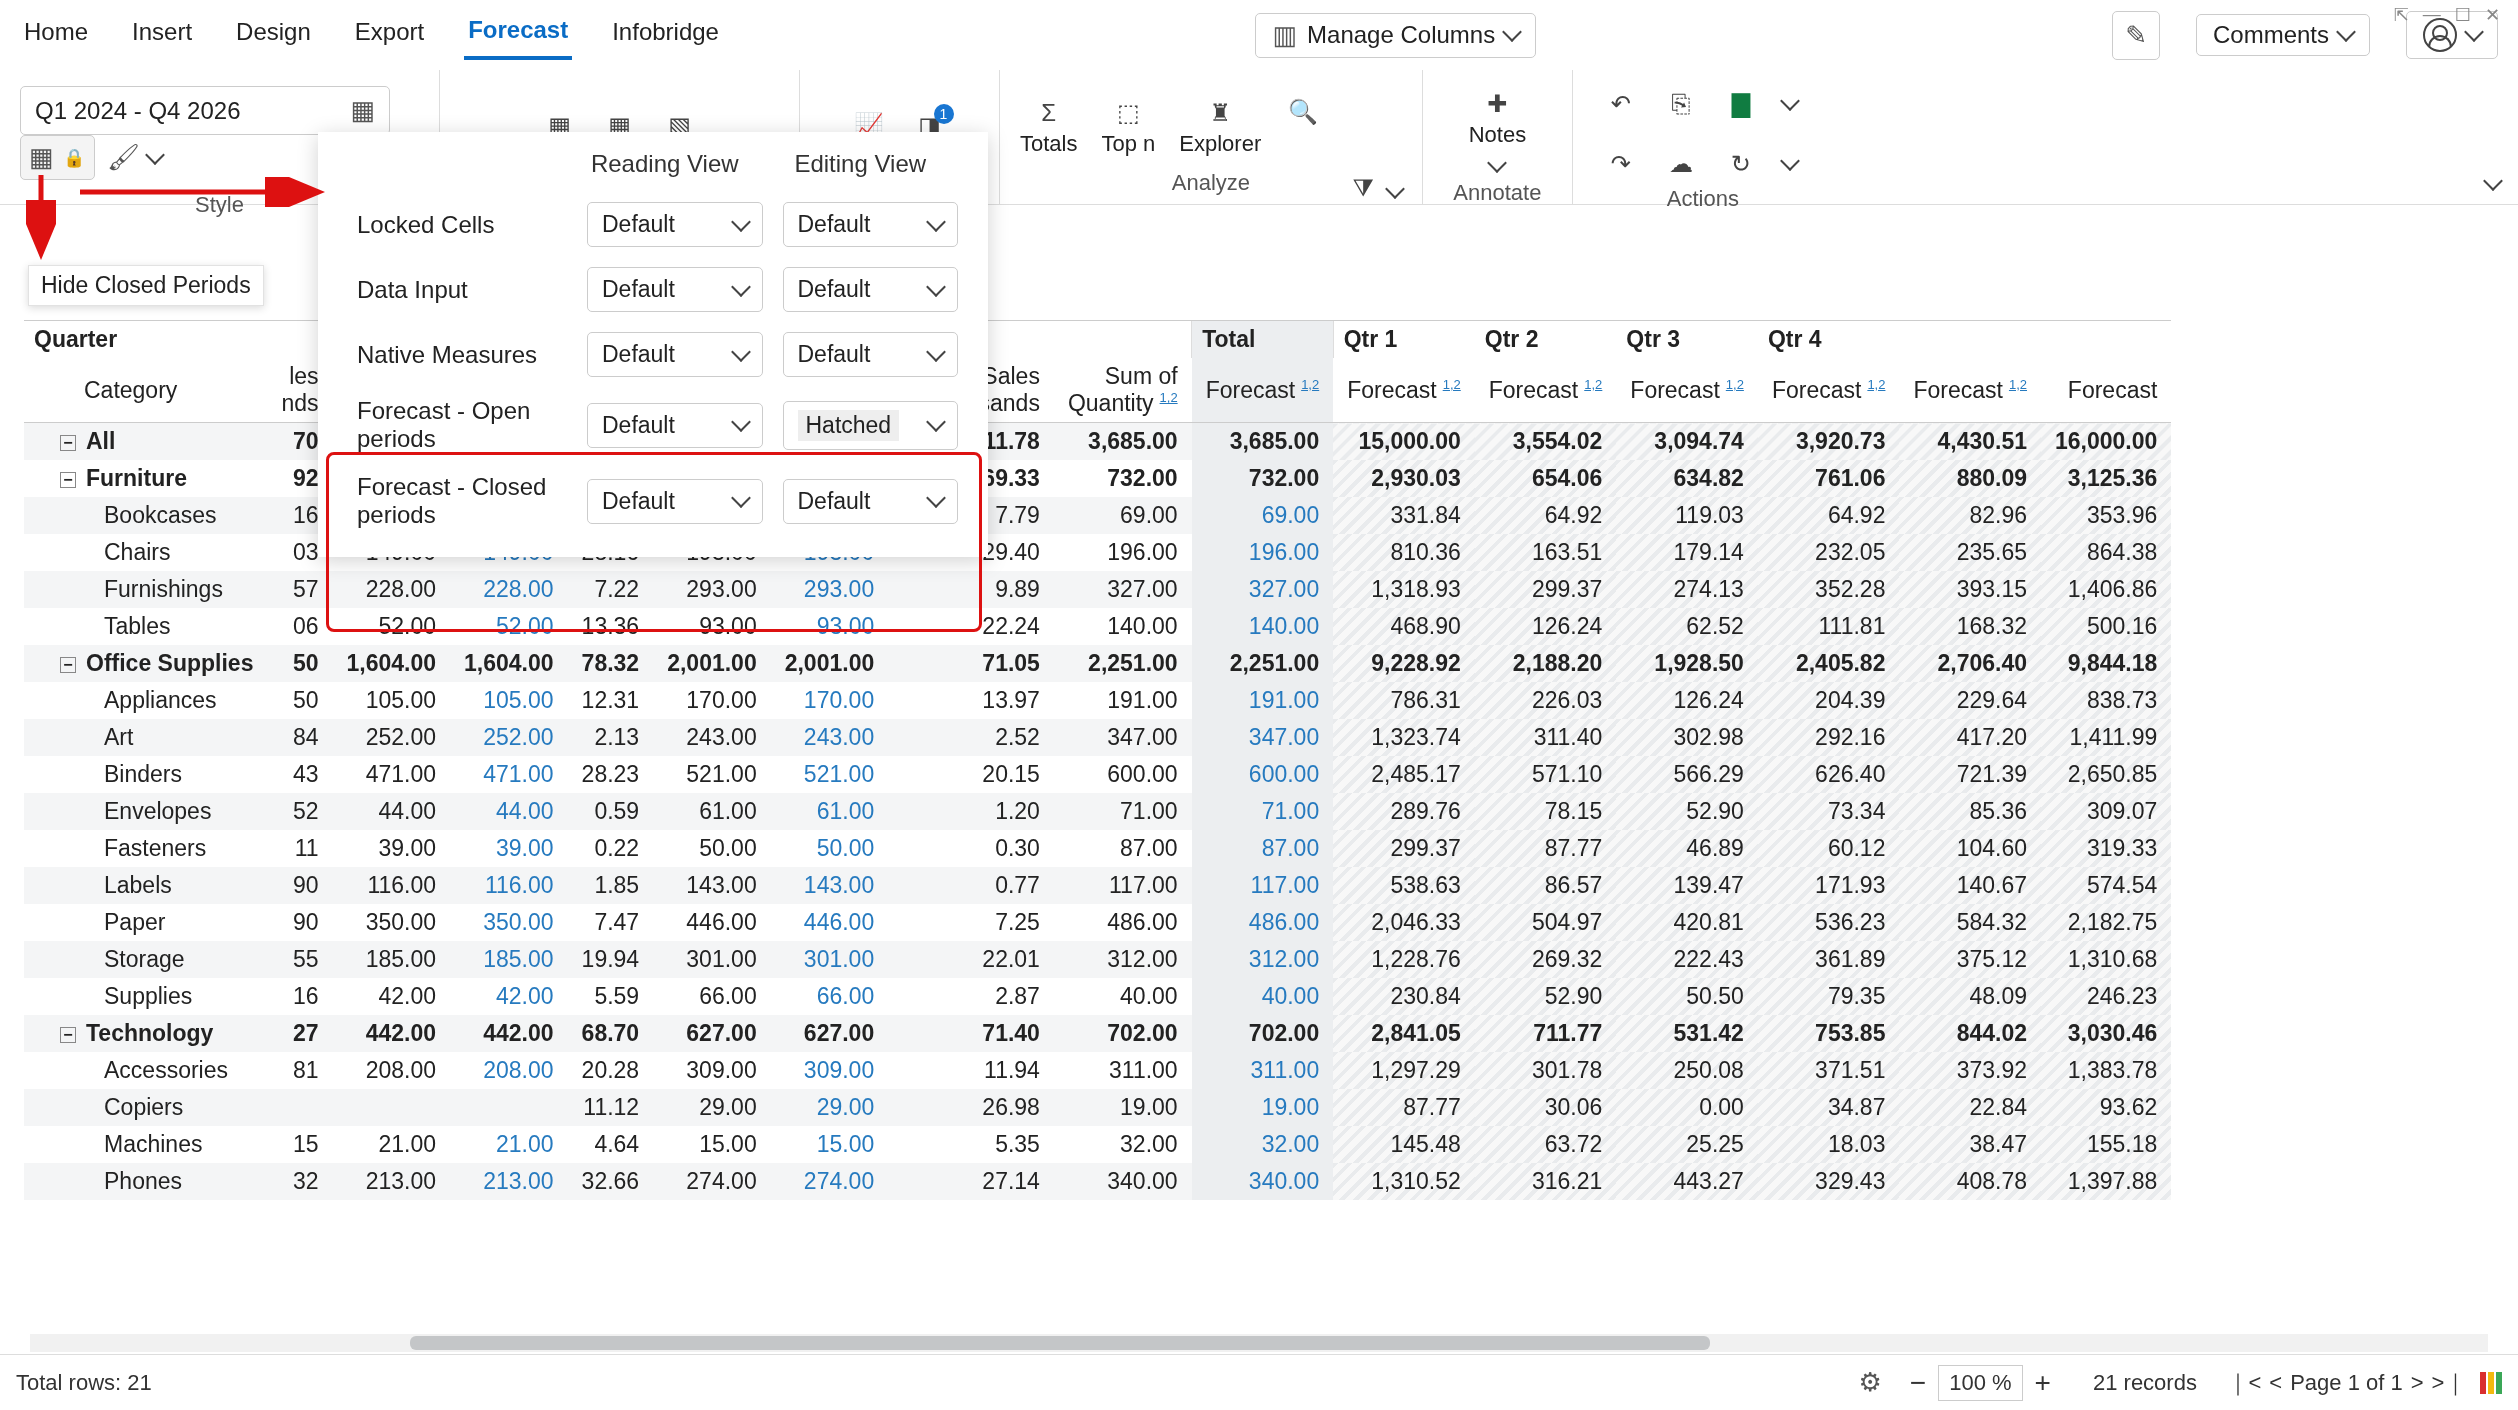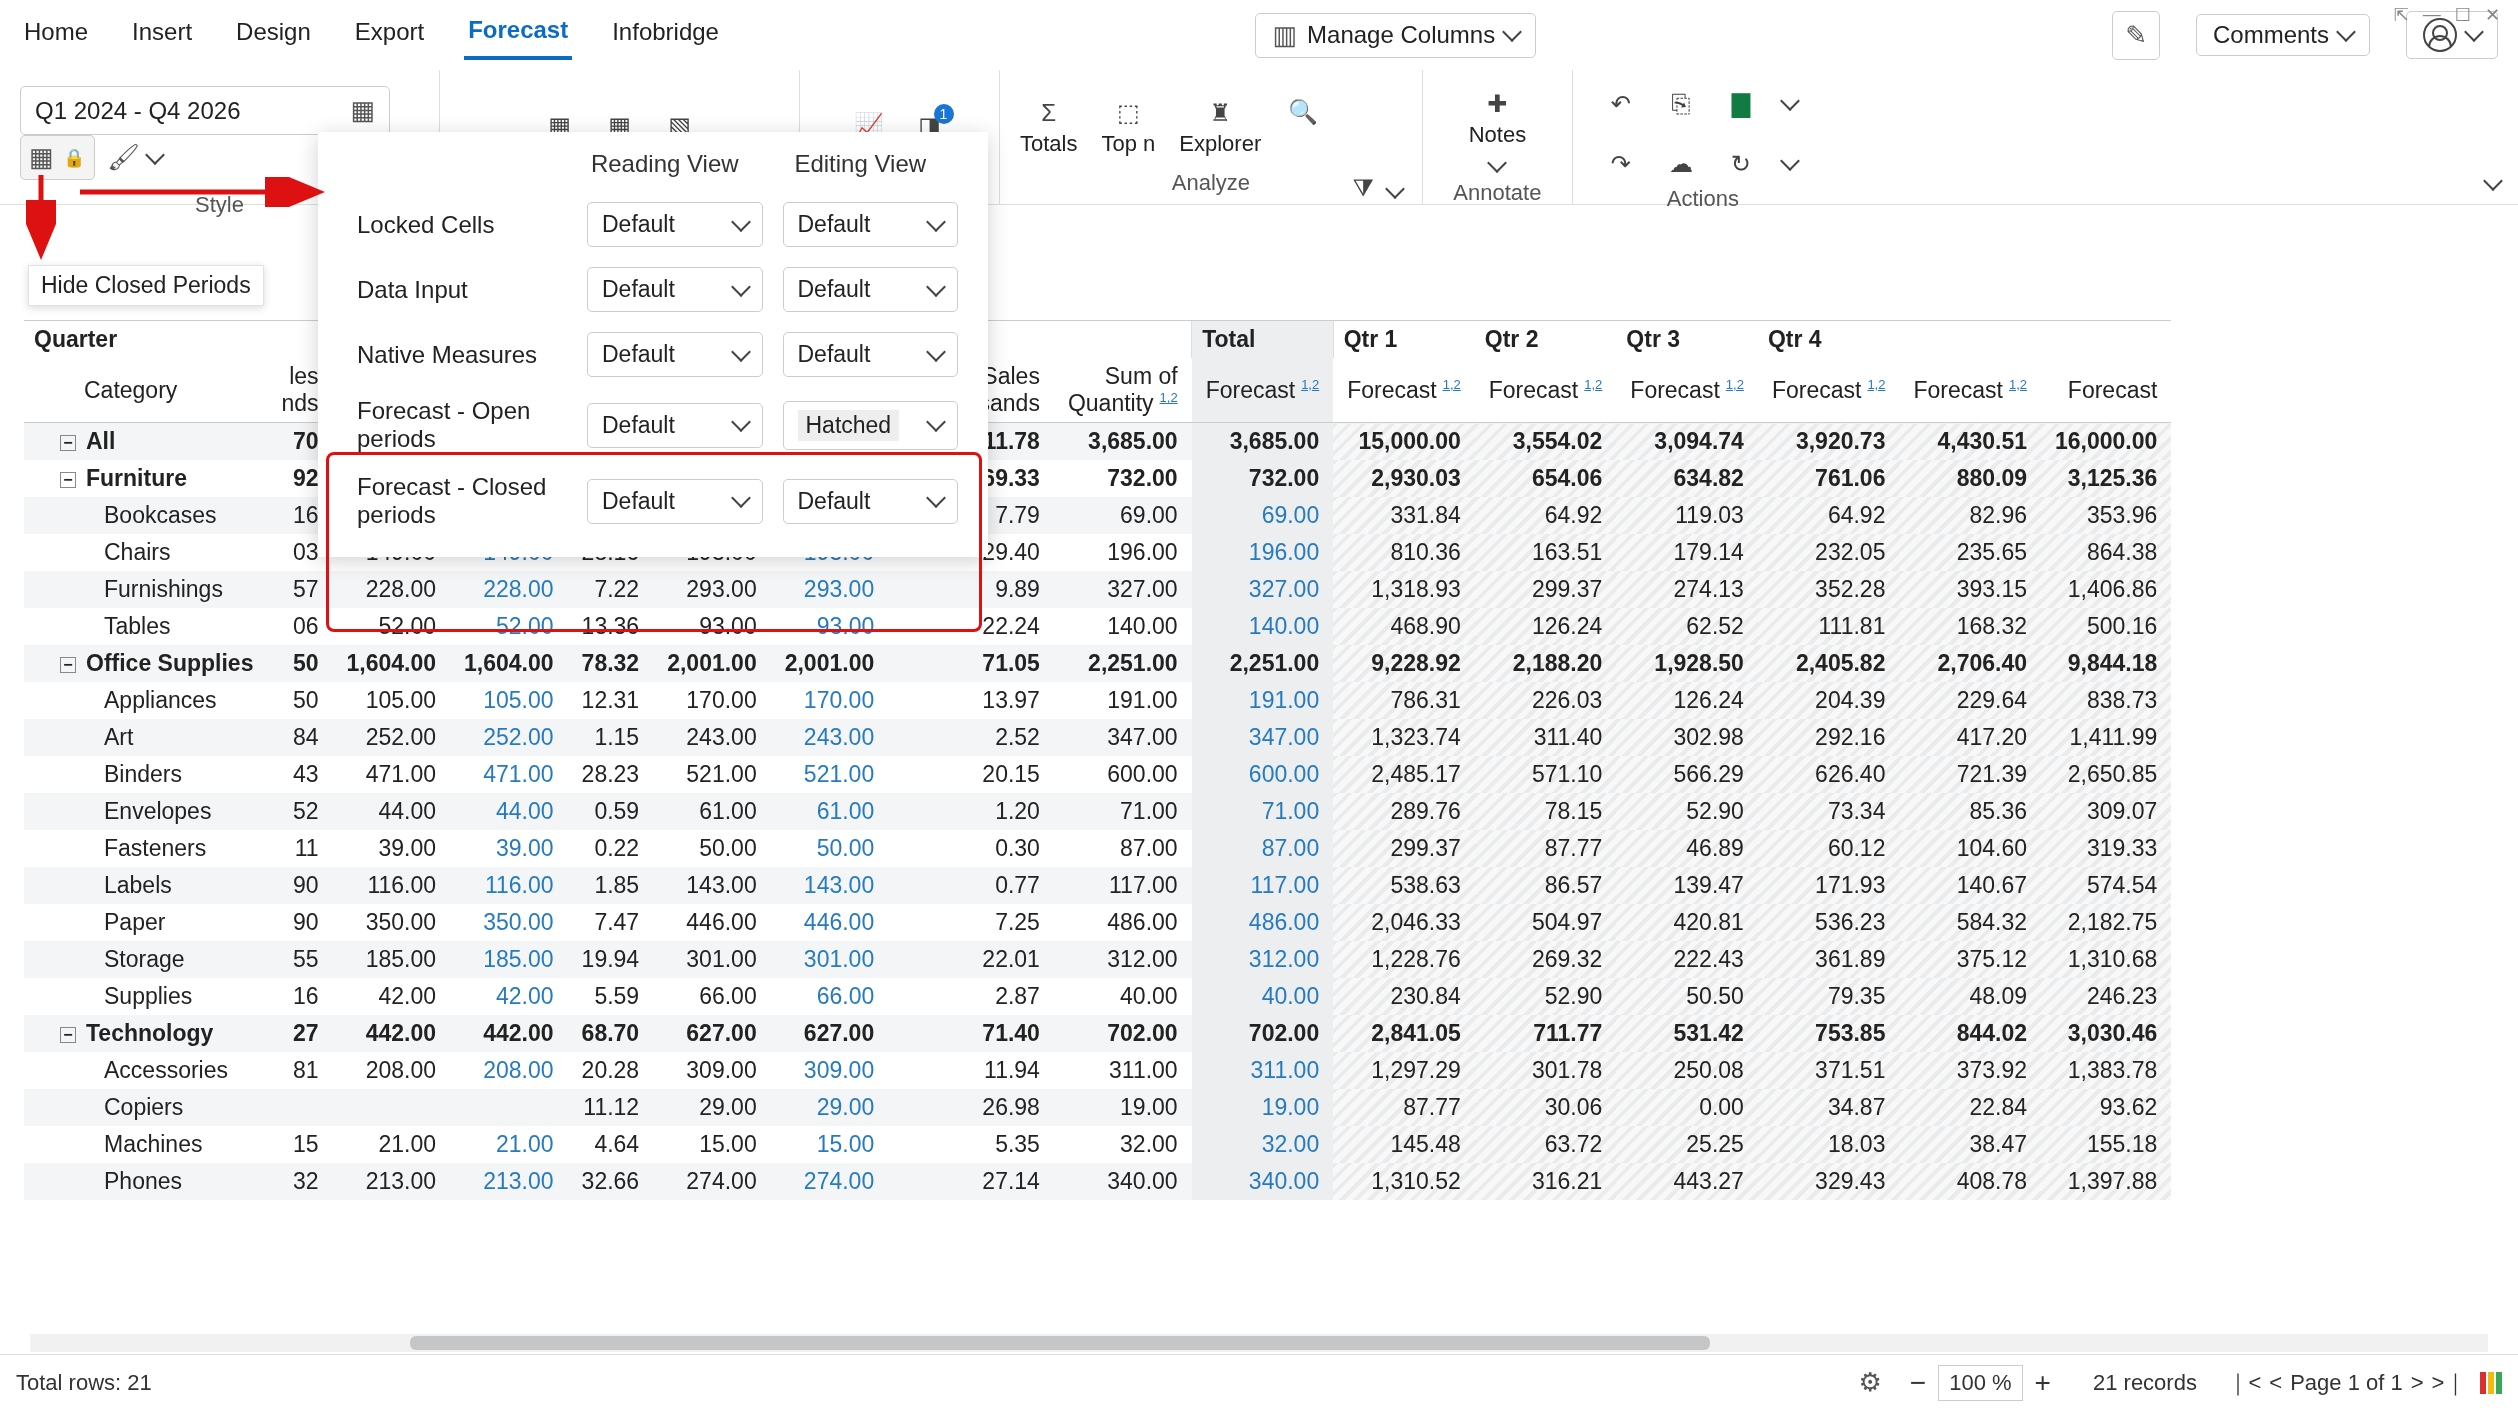--- a/index.html
+++ b/index.html
@@ -454,21 +454,21 @@
           <td class="hatch">126.24</td>
           <td class="hatch">204.39</td>
           <td class="hatch">229.64</td>
           <td class="hatch">838.73</td>
         </tr>
         <tr>
           <td class="td-l row-sub">Art</td>
           <td>84</td>
           <td>252.00</td>
           <td class="fc">252.00</td>
-          <td>1.15</td>
+          <td>2.13</td>
           <td>243.00</td>
           <td class="fc">243.00</td>
           <td>2.52</td>
           <td>347.00</td>
           <td class="fc tot">347.00</td>
           <td class="hatch">1,323.74</td>
           <td class="hatch">311.40</td>
           <td class="hatch">302.98</td>
           <td class="hatch">292.16</td>
           <td class="hatch">417.20</td>

